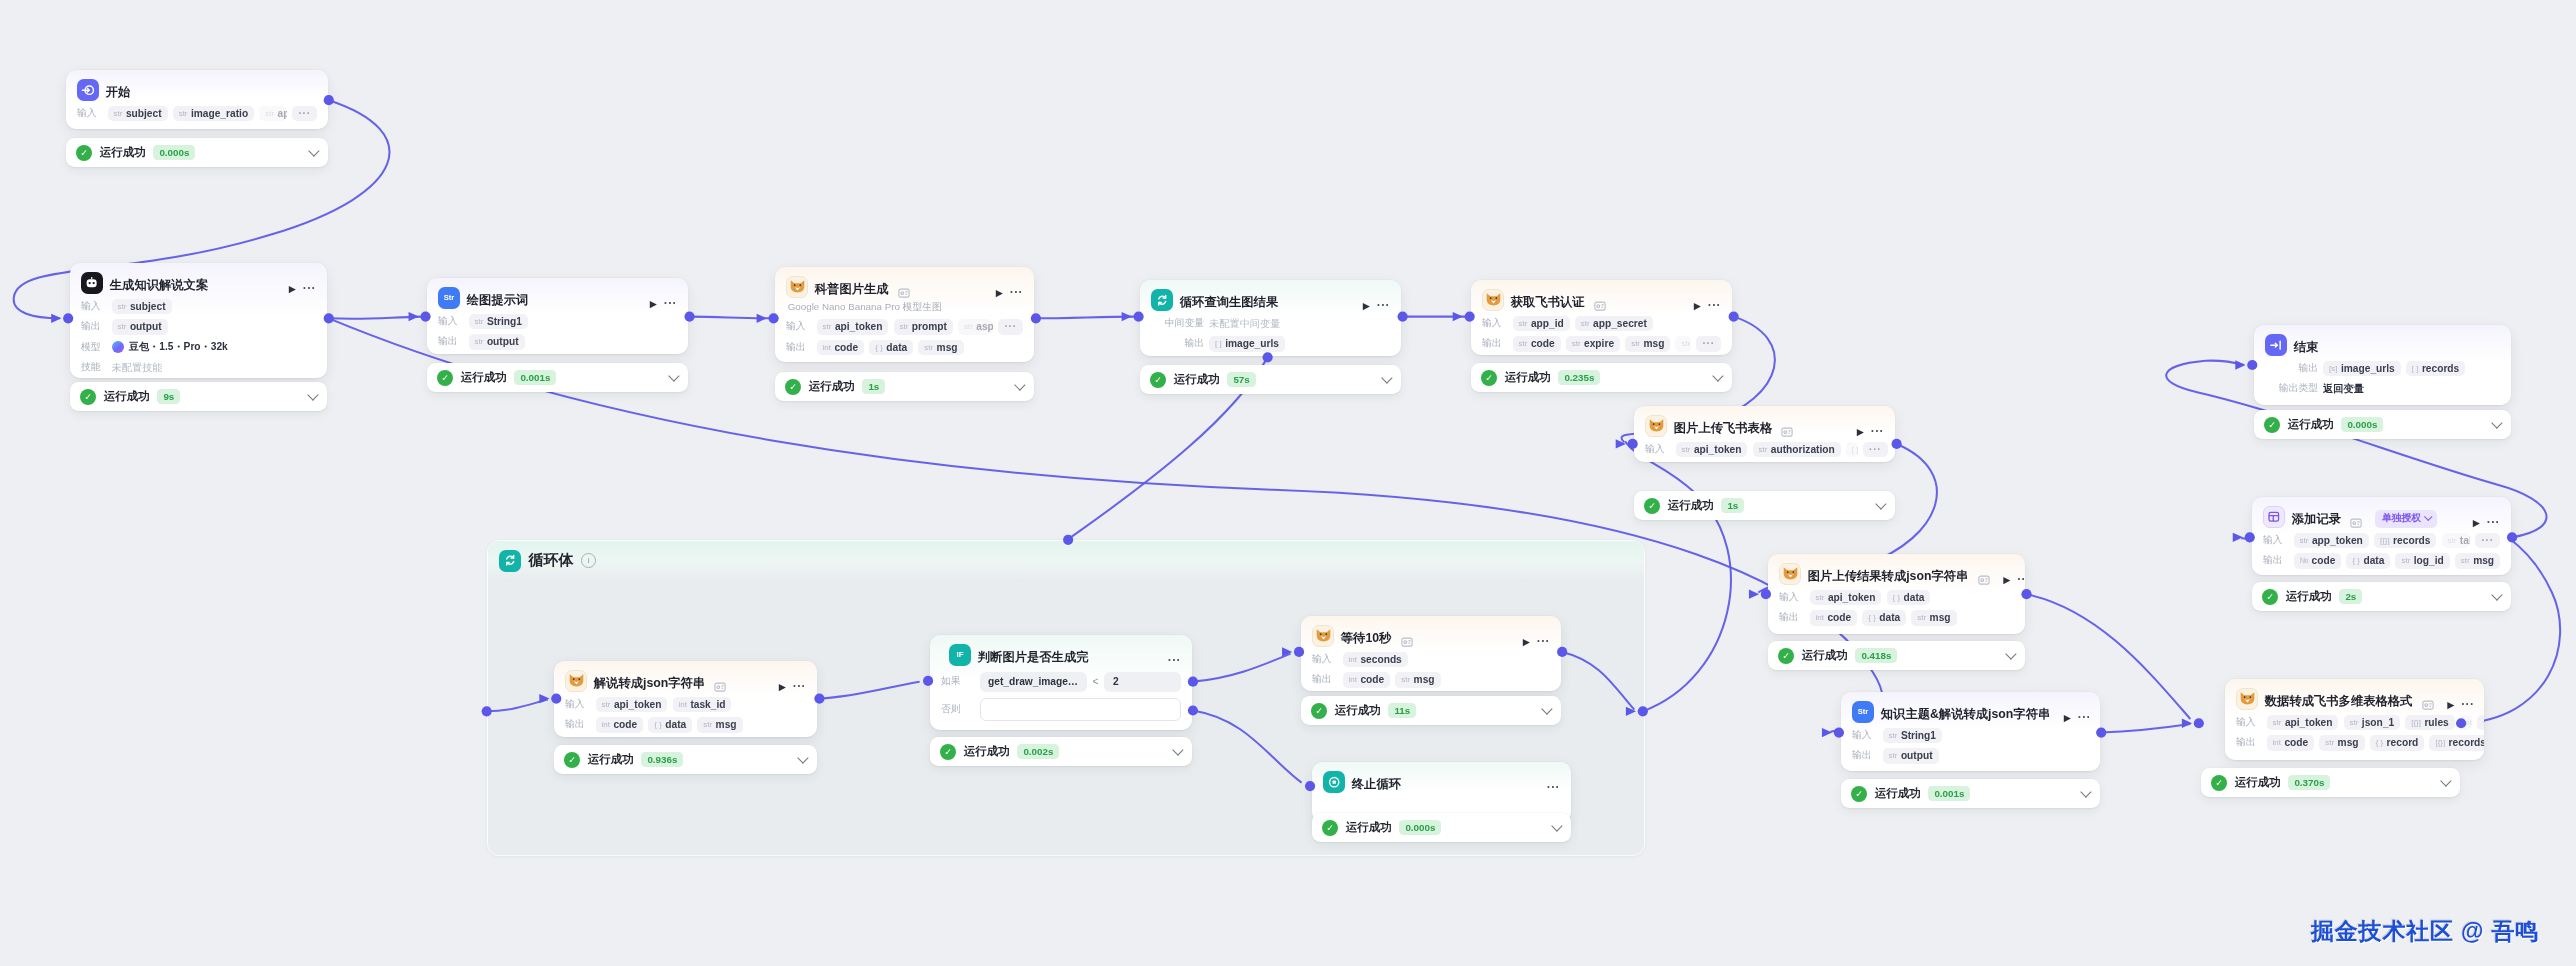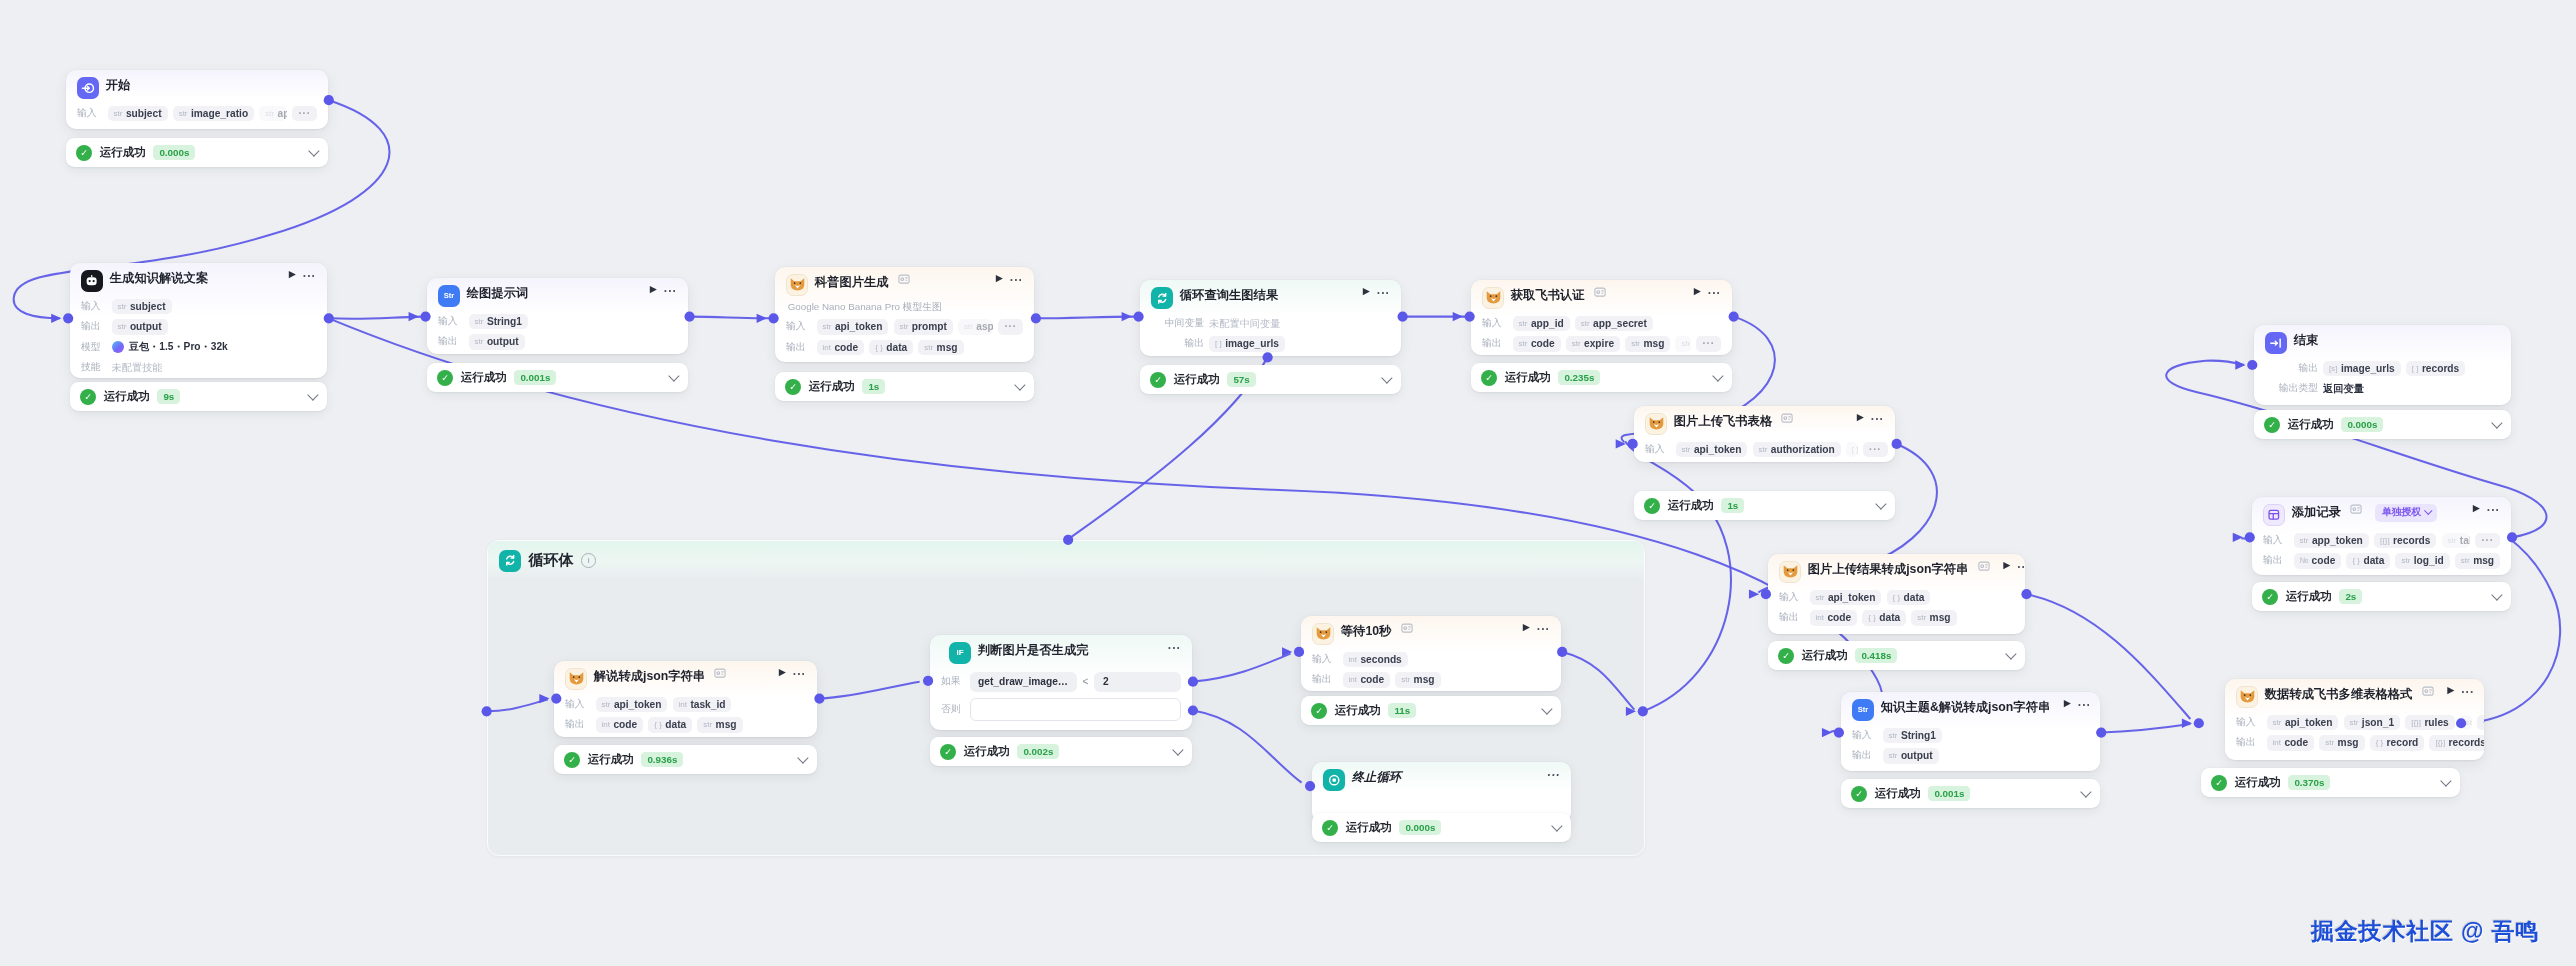--- a/index.html
+++ b/index.html
@@ -9,21 +9,21 @@
   #edges{z-index:1}
   #over{z-index:3}
   .loopbox{position:absolute;background:rgba(232,235,238,.95);border:1.7px solid #f9fbfc;border-radius:12px;z-index:0;box-shadow:0 0.8px 3.4px rgba(30,34,48,.05)}
   .loophdr{height:39px;border-radius:10.2px 10.2px 0 0;background:linear-gradient(180deg,#e3f5ee,#edf6f2 55%,rgba(237,246,242,0));display:flex;align-items:center;gap:7.6px;padding:0 11px}
   .loophdr .t{font-size:15px;font-weight:700;color:#23262f}
   .info{width:12.7px;height:12.7px;border-radius:50%;border:1.2px solid #a9afbb;color:#a9afbb;font-size:7.6px;display:flex;align-items:center;justify-content:center;font-weight:700}
   .card{position:absolute;background:#fff;border-radius:10.2px;box-shadow:0 0.8px 1.7px rgba(25,28,40,.07),0 4.2px 13.6px rgba(25,28,40,.07);padding:6.8px 11px;box-sizing:border-box;z-index:2;overflow:hidden}
   .card.warm{background:linear-gradient(180deg,#fdf6ee 0%,#fff 48%)}
   .card.cool{background:linear-gradient(180deg,#f5f4fd 0%,#fff 48%)}
   .card.teal{background:linear-gradient(180deg,#eff9f5 0%,#fff 48%)}
-  .hdr{display:flex;align-items:flex-start;gap:6.8px;height:24px}
+  .hdr{display:flex;align-items:flex-end;gap:6.8px;height:24px}
   .ttl{font-size:12.3px;font-weight:700;color:#1f222c;white-space:nowrap}
   .sp{flex:1}
   .play{color:#2c313d;font-size:9.3px;line-height:1}
   .menu{color:#4c515e;font-size:12px;font-weight:700;letter-spacing:0.4px;line-height:1}
   .nicon{width:22px;height:22px;border-radius:6.8px;display:flex;align-items:center;justify-content:center;flex:none;box-sizing:border-box}
   .badge-ic{display:inline-flex;margin-left:2.5px;flex:none}
   .authpill{background:#eae4fd;color:#7c57f0;font-size:9.8px;font-weight:700;border-radius:5.1px;padding:2.5px 6.8px;margin-left:6px;white-space:nowrap}
   .authpill .cv{display:inline-block;width:5.1px;height:5.1px;border-right:1.4px solid #7c57f0;border-bottom:1.4px solid #7c57f0;transform:rotate(45deg) translateY(-1.7px);margin-left:3.4px}
   .subt{font-size:9.8px;color:#a9aebb;margin:3.4px 0 0 1.7px;white-space:nowrap}
   .row{display:flex;align-items:center;gap:5.1px;margin-top:5.1px;height:15.3px}
@@ -39,21 +39,21 @@
   .status{position:absolute;height:29px;background:#fff;border-radius:8.5px;box-shadow:0 0.8px 1.7px rgba(25,28,40,.06),0 3.4px 10.2px rgba(25,28,40,.06);display:flex;align-items:center;gap:7.6px;padding:0 10.2px;z-index:2;box-sizing:border-box}
   .chk{width:16px;height:16px;border-radius:50%;background:#33b04a;color:#fff;font-size:9.3px;display:flex;align-items:center;justify-content:center;font-weight:700;flex:none}
   .stxt{font-size:11.5px;font-weight:700;color:#23262f;white-space:nowrap}
   .stime{background:#d8f3dd;color:#27a047;font-size:9.8px;font-weight:700;padding:1.7px 6px;border-radius:4.2px;white-space:nowrap}
   .chev{width:6.8px;height:6.8px;border-right:1.7px solid #6f7480;border-bottom:1.7px solid #6f7480;transform:rotate(45deg);margin-left:auto;margin-top:-3.4px;flex:none}
   .cond{flex:1;display:flex;gap:6px;align-items:center}
   .cbox{background:#eef0f4;border-radius:6px;height:20.4px;display:flex;align-items:center;padding:0 8.5px;font-size:10.2px;font-weight:600;color:#2e3340;box-sizing:border-box;white-space:nowrap}
   .cop{font-size:10.2px;color:#8a8f9c}
   .cbox.b2{flex:1}
   .cbox.empty{background:#fff;border:0.8px solid #e2e5eb;flex:1;height:23px}
-  .crow{display:flex;align-items:center;gap:3px;margin-top:6px}
+  .crow{display:flex;align-items:center;gap:13px;margin-top:6px}
   .wm{position:absolute;right:37px;bottom:18.7px;font-size:23px;font-weight:700;color:#1d4ed8;text-shadow:0.8px 0.8px 0 #ffffff,-0.8px -0.8px 0.8px rgba(60,64,72,.18);z-index:4;letter-spacing:0.8px}
 </style>
 </head>
 <body>
 
 <div id="canvas">
   <svg id="edges" class="layer" width="2576" height="966" viewBox="0 0 3034 1138">
       <path d="M 387 118 C 500 155 480 228 320 276 C 150 328 22 308 16 350 C 13 369 40 375 70 375" fill="none" stroke="#5b57e8" stroke-width="2.4" opacity="0.92"></path>
       <path d="M 387 375 C 432 377 455 374 497 373" fill="none" stroke="#5b57e8" stroke-width="2.4" opacity="0.92"></path>
       <path d="M 812 373 C 848 373 868 375 907 375" fill="none" stroke="#5b57e8" stroke-width="2.4" opacity="0.92"></path>
@@ -663,21 +663,21 @@
         <span class="pill" style=""><span class="pfx">int</span>code</span>
         <span class="pill" style=""><span class="pfx">str</span>msg</span>
       </div>
     </div>
     <div class="status" style="left: 1301px; top: 696px; width: 260px;">
       <span class="chk">✓</span>
       <span class="stxt">运行成功</span>
       <span class="stime">11s</span>
       <span class="chev"></span>
     </div>
-    <div class="card teal" style="left: 1312px; top: 762px; width: 259px; height: 60px; font-style: italic;">
+    <div class="card teal" style="left: 1312px; top: 762px; width: 259px; height: 60px;">
       <div class="hdr">
         <span class="nicon" style="background:#12b3a8;">
           <svg width="14.4" height="14.4" viewBox="0 0 20 20">
             <circle cx="10" cy="10" r="6.4" stroke="#fff" stroke-width="2" fill="none"></circle>
             <rect x="7.7" y="7.7" width="4.6" height="4.6" rx="1" fill="#fff"></rect>
           </svg>
         </span>
         <span class="ttl">终止循环</span>
         <span class="sp"></span>
         <span class="menu">···</span>

